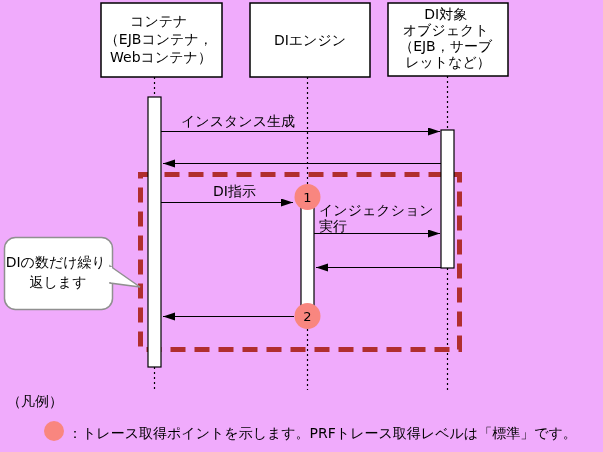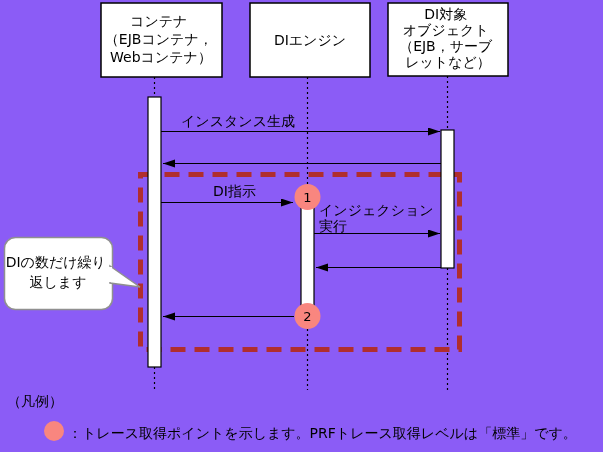--- a/index.html
+++ b/index.html
@@ -5,21 +5,21 @@
   html, body {
     margin: 0;
     padding: 0;
     background: #ffffff;
     font-family: "DejaVu Sans", "Liberation Sans", sans-serif;
   }
   .canvas {
     position: relative;
     width: 603px;
     height: 452px;
-    background: #8b5cf6;
+    background: #f0abfc;
     overflow: hidden;
   }
   svg text {
     fill: #000000;
     font-family: "DejaVu Sans", "Liberation Sans", sans-serif;
   }
   .actor-text { font-size: 14px; }
   .msg-text   { font-size: 14px; }
   .note-text  { font-size: 14px; }
   .num-text   { font-size: 13px; }

